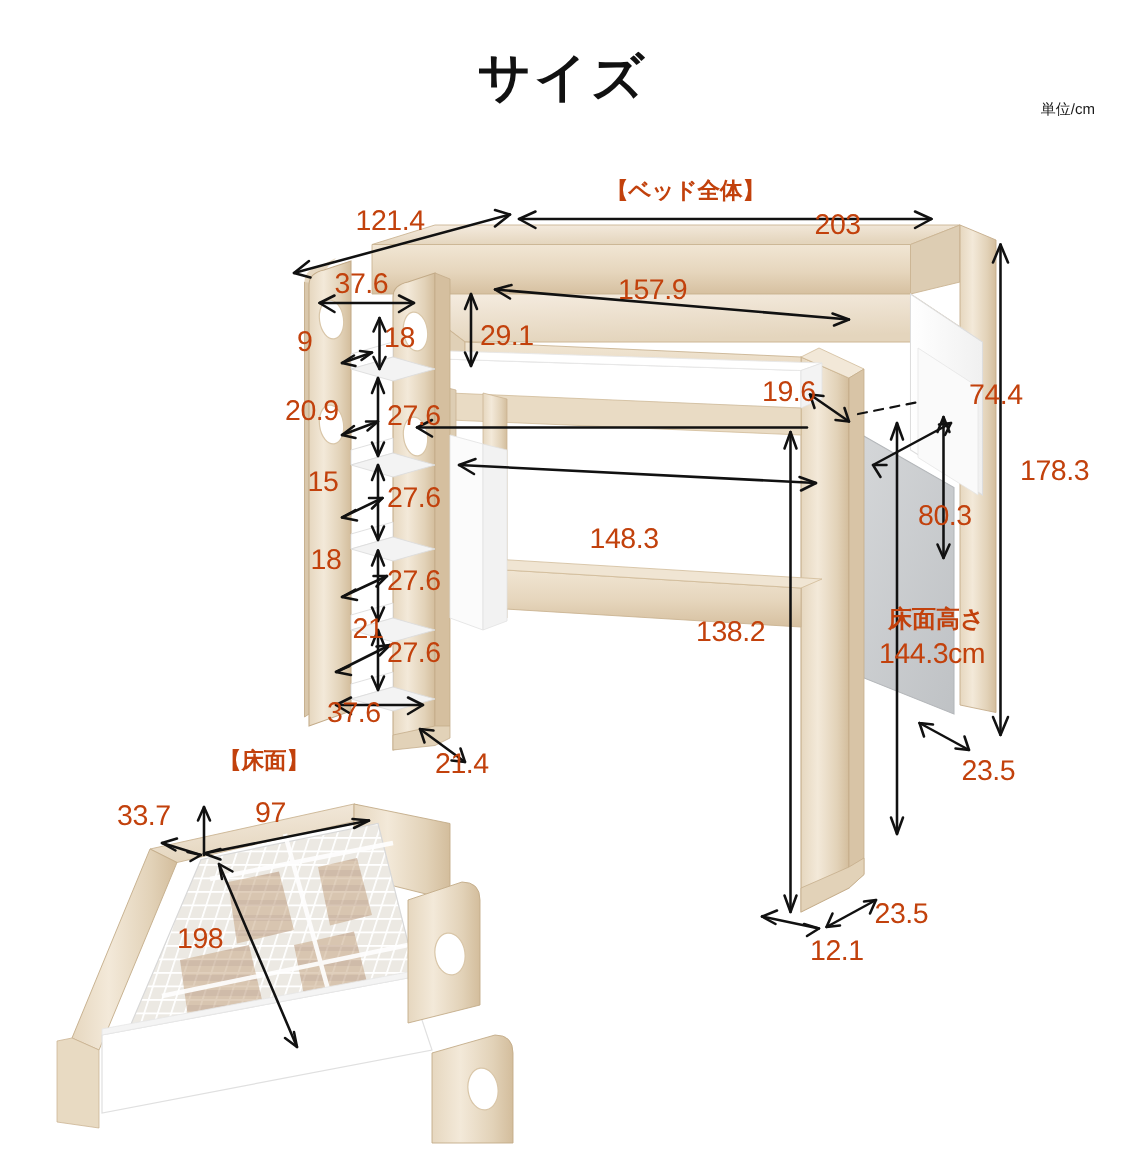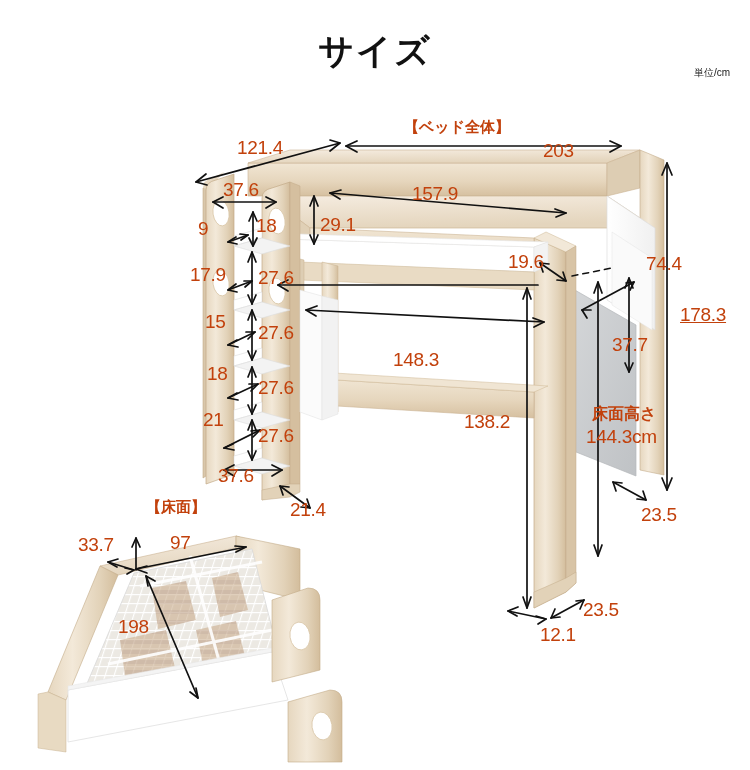--- a/index.html
+++ b/index.html
@@ -344,48 +344,48 @@
       <path d="M136,538 L132,547 M136,538 L140,547"></path>
 
       <path d="M146,576 L198,698"></path>
       <path d="M146,576 L148,586 M146,576 L155,581"></path>
       <path d="M198,698 L190,692 M198,698 L196,688"></path>
     </g>
   </svg>
 
   <div class="dim" style="left:237px; top:138px;">121.4</div>
   <div class="dim" style="left:543px; top:141px;">203</div>
-  <div class="dim" style="left:680px; top:305px;text-decoration:underline;">178.3</div>
+  <div class="dim" style="left:680px; top:305px;">178.3</div>
 
   <div class="dim" style="left:223px; top:180px;">37.6</div>
   <div class="dim" style="left:198px; top:219px;">9</div>
   <div class="dim" style="left:256px; top:216px;">18</div>
 
   <div class="dim" style="left:412px; top:184px;">157.9</div>
   <div class="dim" style="left:320px; top:203px;margin-top:12px;">29.1</div>
   <div class="dim" style="left:508px; top:252px;">19.6</div>
 
-  <div class="dim" style="left:190px; top:265px;">17.9</div>
+  <div class="dim" style="left:190px; top:265px;">20.9</div>
   <div class="dim" style="left:205px; top:312px;">15</div>
   <div class="dim" style="left:207px; top:364px;">18</div>
-  <div class="dim" style="left:203px; top:410px;">21</div>
+  <div class="dim" style="left:203px; top:410px;padding-left:32px;">21</div>
 
   <div class="dim" style="left:258px; top:268px;">27.6</div>
   <div class="dim" style="left:258px; top:323px;">27.6</div>
   <div class="dim" style="left:258px; top:378px;">27.6</div>
   <div class="dim" style="left:258px; top:426px;">27.6</div>
 
   <div class="dim" style="left:218px; top:466px;">37.6</div>
   <div class="dim" style="left:290px; top:500px;">21.4</div>
 
   <div class="dim" style="left:393px; top:302px;margin-top:48px;">148.3</div>
   <div class="dim" style="left:464px; top:412px;text-align:right;">138.2</div>
 
   <div class="dim" style="left:626px; top:254px;margin-left:20px;">74.4</div>
-  <div class="dim" style="left:612px; top:335px;">37.7</div>
+  <div class="dim" style="left:612px; top:335px;">80.3</div>
 
   <div class="dim jp" style="left:592px; top:406px; font-size:16px;">床面高さ</div>
   <div class="dim" style="left:586px; top:427px;">144.3cm</div>
 
   <div class="dim" style="left:641px; top:505px;">23.5</div>
   <div class="dim" style="left:583px; top:600px;">23.5</div>
   <div class="dim" style="left:540px; top:607px;margin-top:18px;">12.1</div>
 
   <div class="dim" style="left:78px; top:535px;">33.7</div>
   <div class="dim" style="left:170px; top:533px;">97</div>

